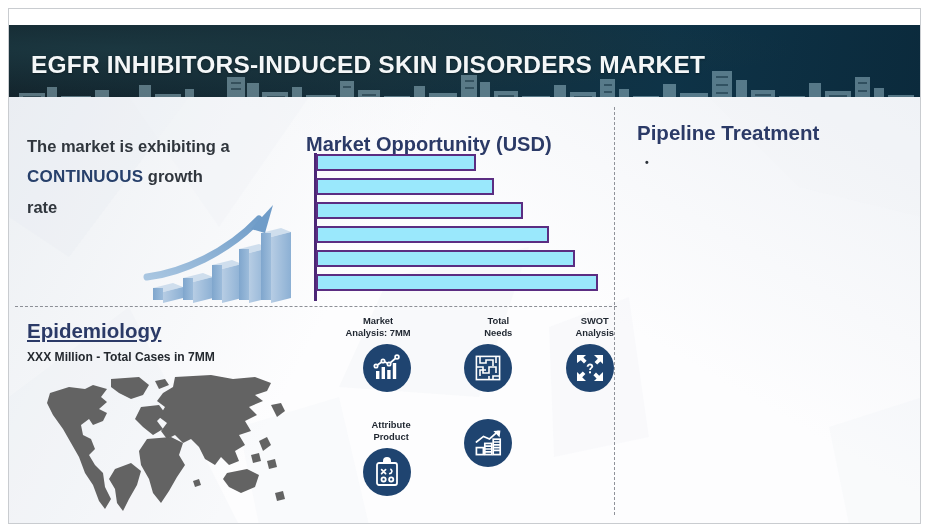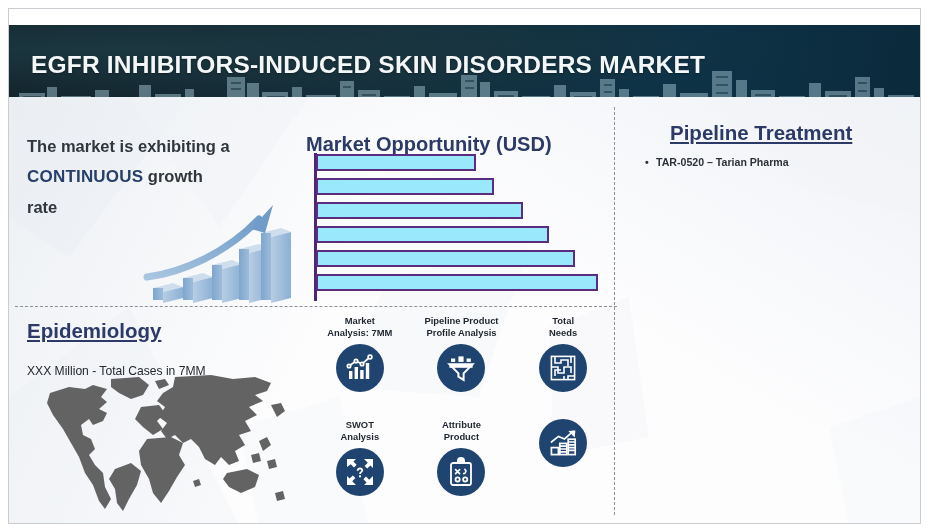--- a/index.html
+++ b/index.html
@@ -97,64 +97,63 @@
   }
   .mo-bar {
     position: absolute; left: 2px;
     height: 17px;
     background: #9ae8fc;
     border: 2px solid #5b2d82;
   }
 
   
   .pt-title {
-    position: absolute; left: 661px; top: 24px;
+    position: absolute; left: 628px; top: 24px;
     color: #2b3a67;
     font-size: 20.5px;
     font-weight: bold;
     white-space: nowrap;
-    text-decoration: underline;
   }
   .pt-list { position: absolute; left: 636px; top: 58px; width: 250px; }
   .pt-item {
     display: flex; align-items: flex-start;
     color: #2c3239;
     font-size: 10.6px;
     font-weight: bold;
     line-height: 15px;
   }
   .pt-bullet { width: 11px; flex: none; color: #2c3239; }
 
   
   .epi-title {
     position: absolute; left: 18px; top: 222px;
     color: #2b3a67;
     font-size: 20.5px;
     font-weight: bold;
     text-decoration: underline;
   }
   .epi-sub {
-    position: absolute; left: 18px; top: 267px;
+    position: absolute; left: 18px; top: 253px;
     color: #24292f;
     font-size: 12.1px;
-    font-weight: normal;
+    font-weight: bold;
   }
   .epi-map { position: absolute; left: 14px; top: 272px; width: 286px; height: 148px; }
 
   
   .icon-grid {
     position: absolute; left: 300px; top: 216px;
     width: 305px; height: 208px;
     display: grid;
     grid-template-columns: repeat(3, 1fr);
     grid-template-rows: repeat(2, 1fr);
   }
   .icon-cell {
     display: flex; flex-direction: column;
-    align-items: center; justify-content: flex-start;
+    align-items: flex-end; justify-content: flex-start;
     padding-top: 2px;
   }
   .icon-label {
     color: #1f2630;
     font-size: 9.4px;
     font-weight: bold;
     text-align: center;
     line-height: 12.4px;
     white-space: pre-line;
     margin-bottom: 4px;
@@ -325,21 +324,20 @@
       <div class="mo-bar" style="top: 49px; width: 206.61px;"></div>
       <div class="mo-bar" style="top: 73px; width: 232.8px;"></div>
       <div class="mo-bar" style="top: 97px; width: 258.99px;"></div>
       <div class="mo-bar" style="top: 121px; width: 282.27px;"></div>
     </div>
 
     <div class="pt-title">Pipeline Treatment</div>
     <div class="pt-list">
       <div class="pt-item">
         <span class="pt-bullet">•</span>
-        <span>TAR-0520 – Tarian Pharma</span>
       </div>
     </div>
 
     <div class="epi-title">Epidemiology</div>
     <div class="epi-sub">XXX Million - Total Cases in 7MM</div>
     <svg class="epi-map" viewBox="0 0 286 148">
       <g fill="#636363">
         <path d="M27,24 L46,18 L62,20 L70,16 L84,20 L78,28 L84,33 L76,40 L84,44 L80,52 L70,56 L66,50
                  L58,56 L60,66 L68,70 L72,80 L66,86 L72,96 L80,104 L82,118 L88,130 L82,140 L76,132
                  L70,116 L62,104 L56,88 L48,74 L40,60 L30,46 L24,34 Z"></path>
@@ -376,33 +374,20 @@
             <rect x="20.8" y="10" width="3.4" height="16" fill="#fff" stroke="none"></rect>
             <polyline points="4,13 11,8 17,11 25,4" stroke-linecap="round"></polyline>
             <circle cx="4" cy="13" r="1.7" fill="#1f4470"></circle>
             <circle cx="11" cy="8" r="1.7" fill="#1f4470"></circle>
             <circle cx="17" cy="11" r="1.7" fill="#1f4470"></circle>
             <circle cx="25" cy="4" r="1.9" fill="#1f4470"></circle>
           </svg>
         </div>
       </div>
 
-      <div class="icon-cell">
-        <div class="icon-label">Pipeline Product
-Profile Analysis</div>
-        <div class="icon-circle">
-          <svg width="30" height="30" viewBox="0 0 30 30">
-            <rect x="5" y="5.5" width="4.2" height="3.4" fill="#fff"></rect>
-            <rect x="12.4" y="3.4" width="5.2" height="5.5" fill="#fff"></rect>
-            <rect x="20.6" y="5.5" width="4.2" height="3.4" fill="#fff"></rect>
-            <path d="M3.4,11.2 L26.6,11.2 L17.6,20.4 L17.6,27 L12.4,23.6 L12.4,20.4 Z" fill="none" stroke="#fff" stroke-width="2"></path>
-            <rect x="3.4" y="11.2" width="23.2" height="3.6" fill="#fff"></rect>
-          </svg>
-        </div>
-      </div>
 
       <div class="icon-cell">
         <div class="icon-label">Total
 Needs</div>
         <div class="icon-circle">
           <svg width="28" height="28" viewBox="0 0 28 28" fill="none" stroke="#ffffff" stroke-width="1.6">
             <rect x="2.4" y="2.4" width="23.2" height="23.2"></rect>
             <path d="M6,2.4 L6,9 L12,9 L12,6 L19,6 L19,12"></path>
             <path d="M2.4,13 L9,13 L9,19 L15,19 L15,13 L22,13 L22,19"></path>
             <path d="M6,22 L6,16 L12,16"></path>

